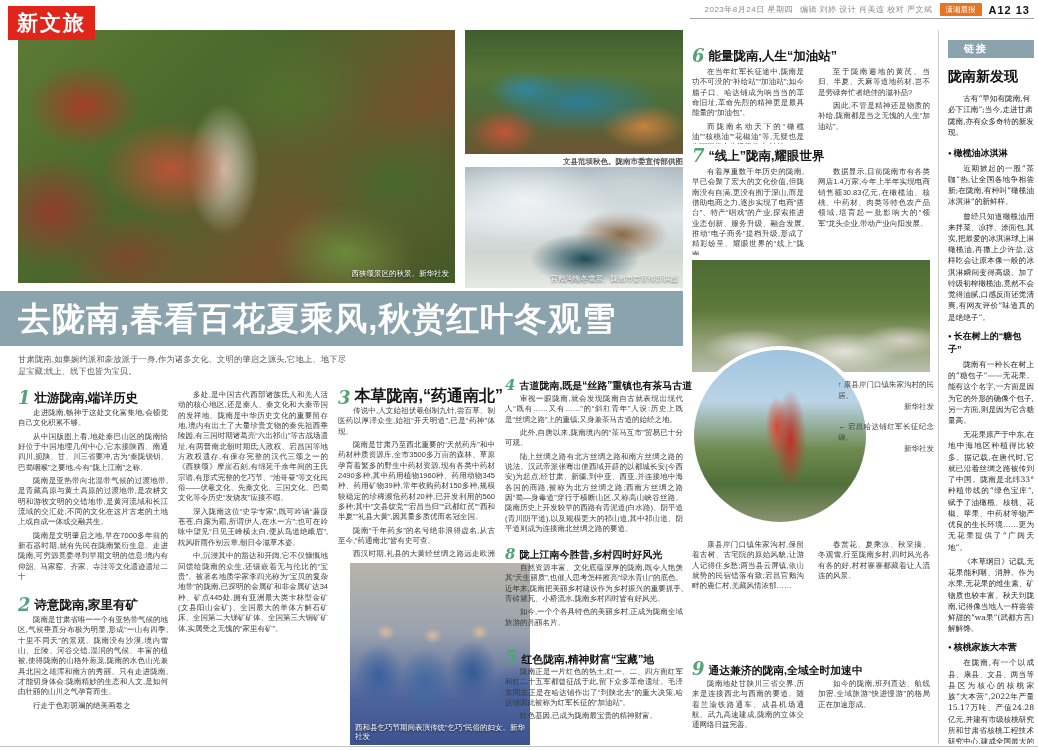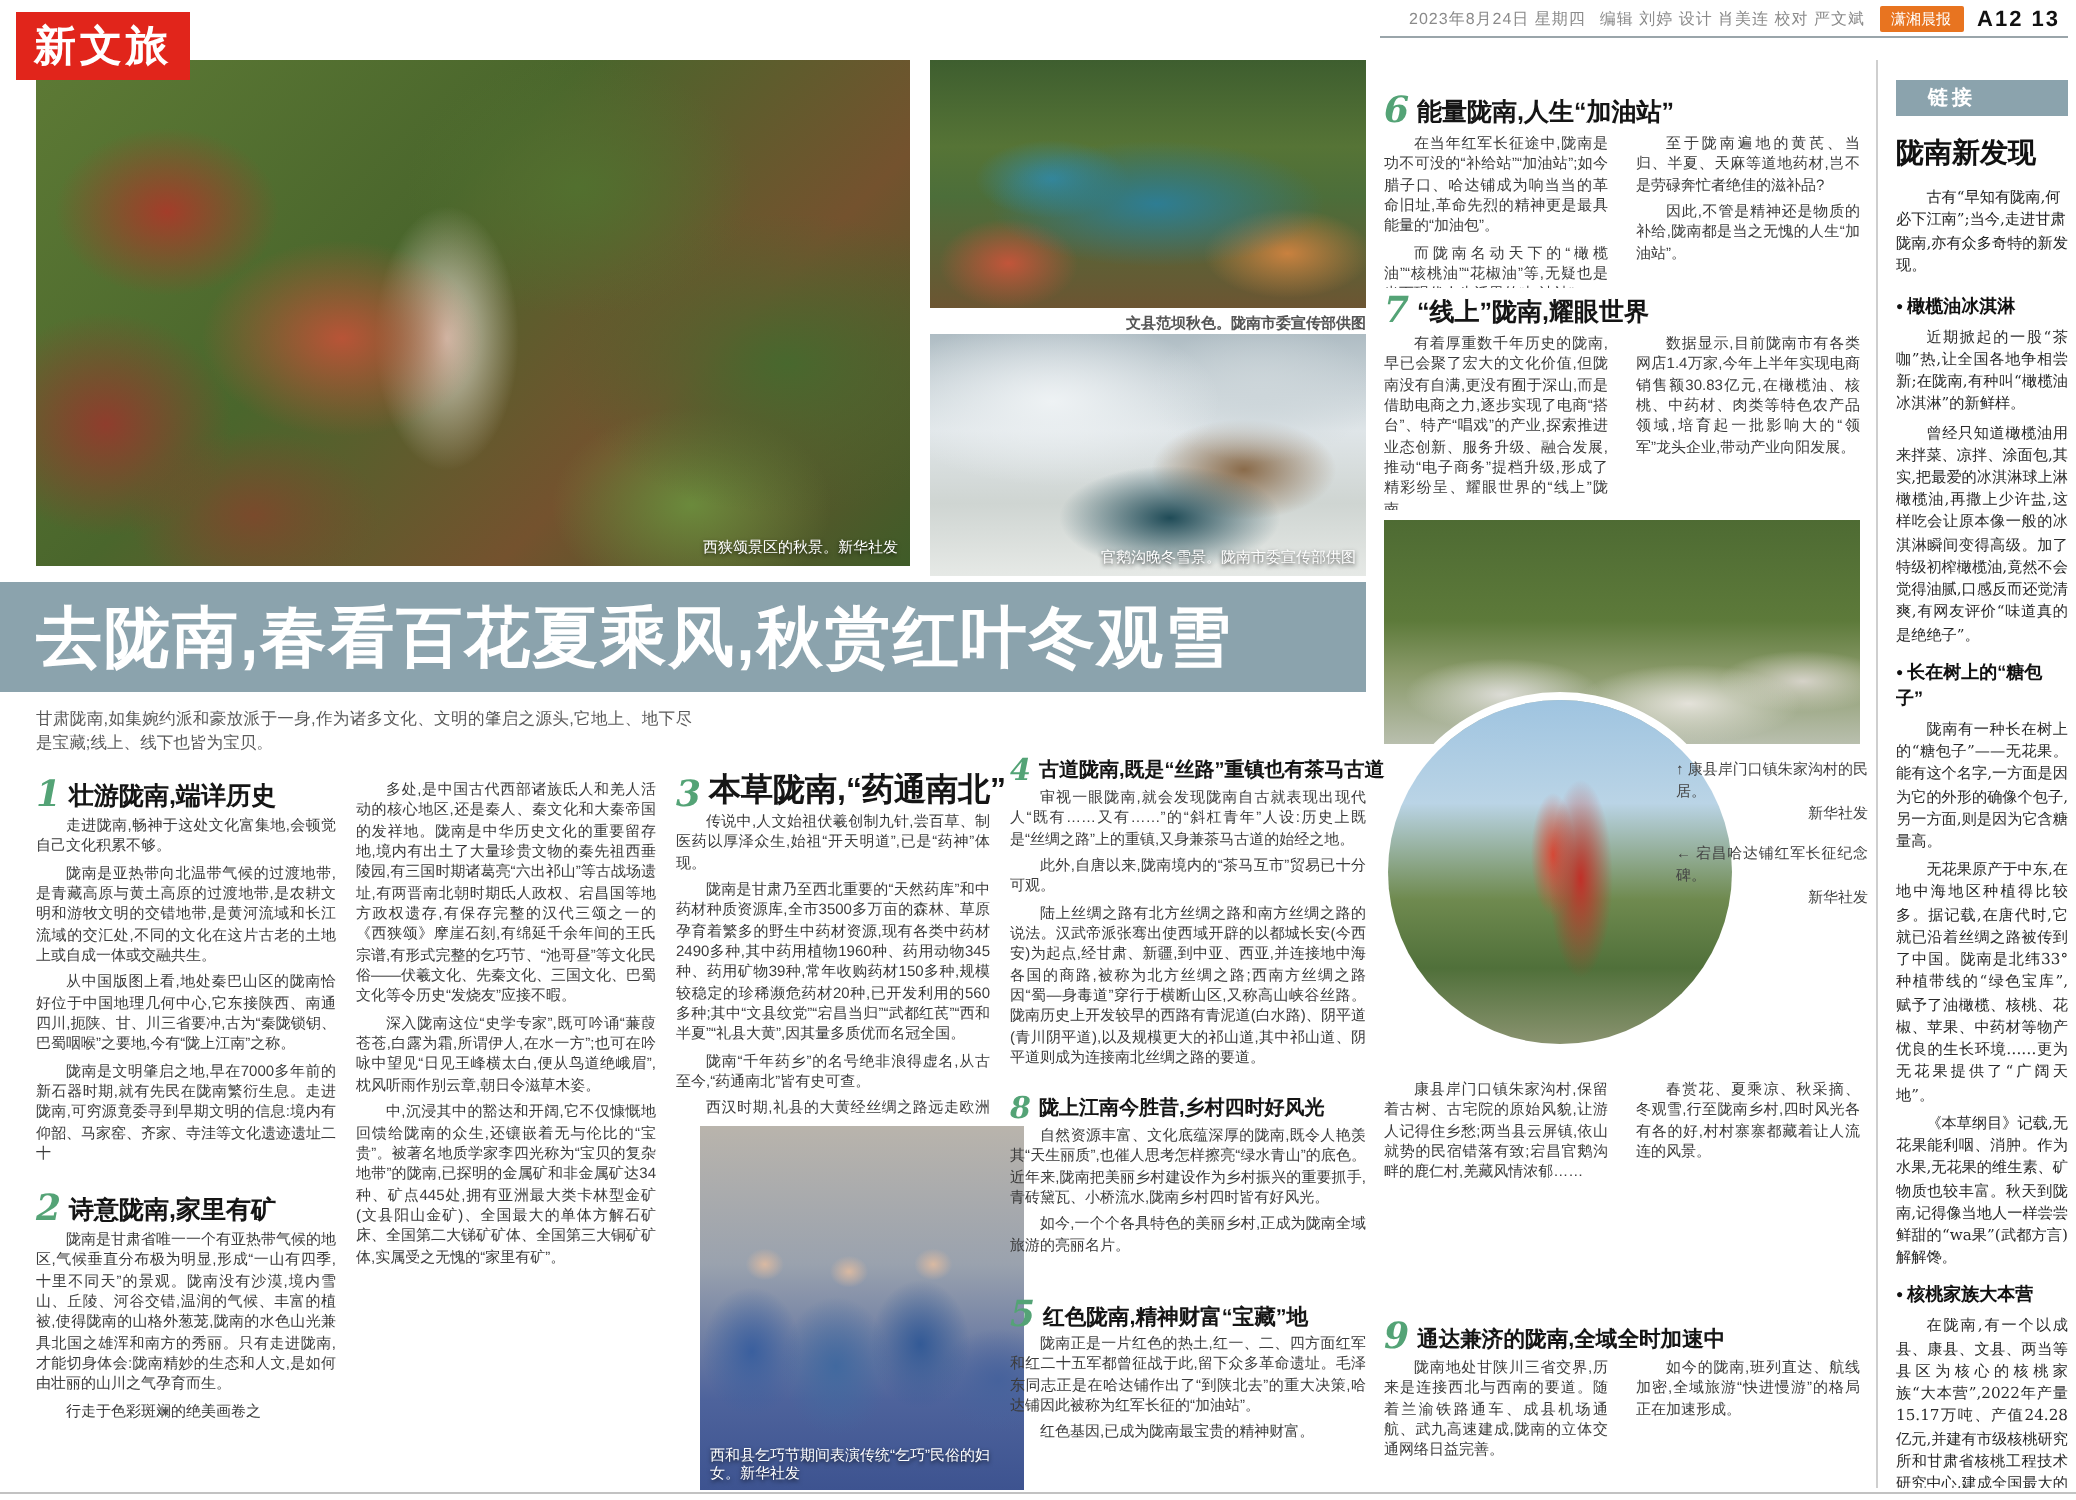--- a/index.html
+++ b/index.html
@@ -42,21 +42,21 @@
      radial-gradient(ellipse 70px 26px at 25% 78%,#dcdcd6 0%,rgba(220,220,214,0) 70%),
      radial-gradient(ellipse 80px 28px at 64% 82%,#e4e2da 0%,rgba(228,226,218,0) 70%),
      radial-gradient(ellipse 60px 22px at 88% 72%,#d5d2c8 0%,rgba(213,210,200,0) 70%),
      radial-gradient(ellipse 40px 14px at 45% 90%,#5c6159 0%,rgba(92,97,89,0) 70%),
      linear-gradient(180deg,#4e6b33 0%,#5d7a3a 45%,#8a9a6a 68%,#b9bfae 100%);}
   .ph-circle{left:694px;top:350px;width:172px;height:172px;border-radius:50%;
      box-shadow:0 0 0 4px #fff;background:
      radial-gradient(ellipse 26px 80px at 56% 52%,#c03028 0%,rgba(192,48,40,0) 62%),
      radial-gradient(ellipse 18px 50px at 48% 45%,#d84b38 0%,rgba(216,75,56,0) 62%),
      linear-gradient(180deg,#9fc4e0 0%,#bad4e6 30%,#6f8a4f 58%,#50703a 78%,#8a9370 100%);}
-  .ph-women{left:350px;top:563px;width:162px;height:182px;background:
+  .ph-women{left:350px;top:563px;width:180px;height:182px;background:
      radial-gradient(ellipse 40px 52px at 16% 62%,#3a5f9e 0%,rgba(58,95,158,0) 62%),
      radial-gradient(ellipse 44px 56px at 42% 66%,#41699f 0%,rgba(65,105,159,0) 62%),
      radial-gradient(ellipse 40px 52px at 68% 60%,#335a96 0%,rgba(51,90,150,0) 62%),
      radial-gradient(ellipse 50px 42px at 92% 70%,#46629c 0%,rgba(70,98,156,0) 62%),
      radial-gradient(ellipse 12px 10px at 20% 38%,#d9b9a2 0%,rgba(217,185,162,0) 80%),
      radial-gradient(ellipse 12px 10px at 46% 40%,#d9b9a2 0%,rgba(217,185,162,0) 80%),
      radial-gradient(ellipse 12px 10px at 72% 38%,#d9b9a2 0%,rgba(217,185,162,0) 80%),
      linear-gradient(180deg,#b9b4ac 0%,#9aa2ae 38%,#4e639c 75%,#3d5390 100%);}
   .cap-ov{position:absolute;color:#fff;font-size:7.5px;text-shadow:0 1px 2px rgba(0,0,0,.75);line-height:1.3;}
   .cap-autumn{right:6px;bottom:4px;}
@@ -125,22 +125,22 @@
     <h1>去陇南,春看百花夏乘风,秋赏红叶冬观雪</h1>
   </div>
   <div class="intro">甘肃陇南,如集婉约派和豪放派于一身,作为诸多文化、文明的肇启之源头,它地上、地下尽是宝藏;线上、线下也皆为宝贝。</div>
 
   <div class="sec-h" style="left:18px;top:390px;">
     <span class="sec-num">1</span>
     <span class="sec-title">壮游陇南,端详历史</span>
   </div>
   <div class="txt" style="left:18px;top:408px;width:150px;height:186px;">
       <p>走进陇南,畅神于这处文化富集地,会顿觉自己文化积累不够。</p>
+      <p>从中国版图上看,地处秦巴山区的陇南恰好位于中国地理几何中心,它东接陕西、南通四川,扼陕、甘、川三省要冲,古为“秦陇锁钥、巴蜀咽喉”之要地,今有“陇上江南”之称。</p>
       <p>陇南是亚热带向北温带气候的过渡地带,是青藏高原与黄土高原的过渡地带,是农耕文明和游牧文明的交错地带,是黄河流域和长江流域的交汇处,不同的文化在这片古老的土地上或自成一体或交融共生。</p>
-      <p>从中国版图上看,地处秦巴山区的陇南恰好位于中国地理几何中心,它东接陕西、南通四川,扼陕、甘、川三省要冲,古为“秦陇锁钥、巴蜀咽喉”之要地,今有“陇上江南”之称。</p>
       <p>陇南是文明肇启之地,早在7000多年前的新石器时期,就有先民在陇南繁衍生息。走进陇南,可穷源竟委寻到早期文明的信息:境内有仰韶、马家窑、齐家、寺洼等文化遗迹遗址二十</p>
     </div>
   <div class="sec-h" style="left:18px;top:597px;">
     <span class="sec-num">2</span>
     <span class="sec-title">诗意陇南,家里有矿</span>
   </div>
   <div class="txt" style="left:18px;top:615px;width:150px;height:129px;">
       <p>陇南是甘肃省唯一一个有亚热带气候的地区,气候垂直分布极为明显,形成“一山有四季,十里不同天”的景观。陇南没有沙漠,境内雪山、丘陵、河谷交错,温润的气候、丰富的植被,使得陇南的山格外葱茏,陇南的水色山光兼具北国之雄浑和南方的秀丽。只有走进陇南,才能切身体会:陇南精妙的生态和人文,是如何由壮丽的山川之气孕育而生。</p>
       <p>行走于色彩斑斓的绝美画卷之</p>
     </div>

